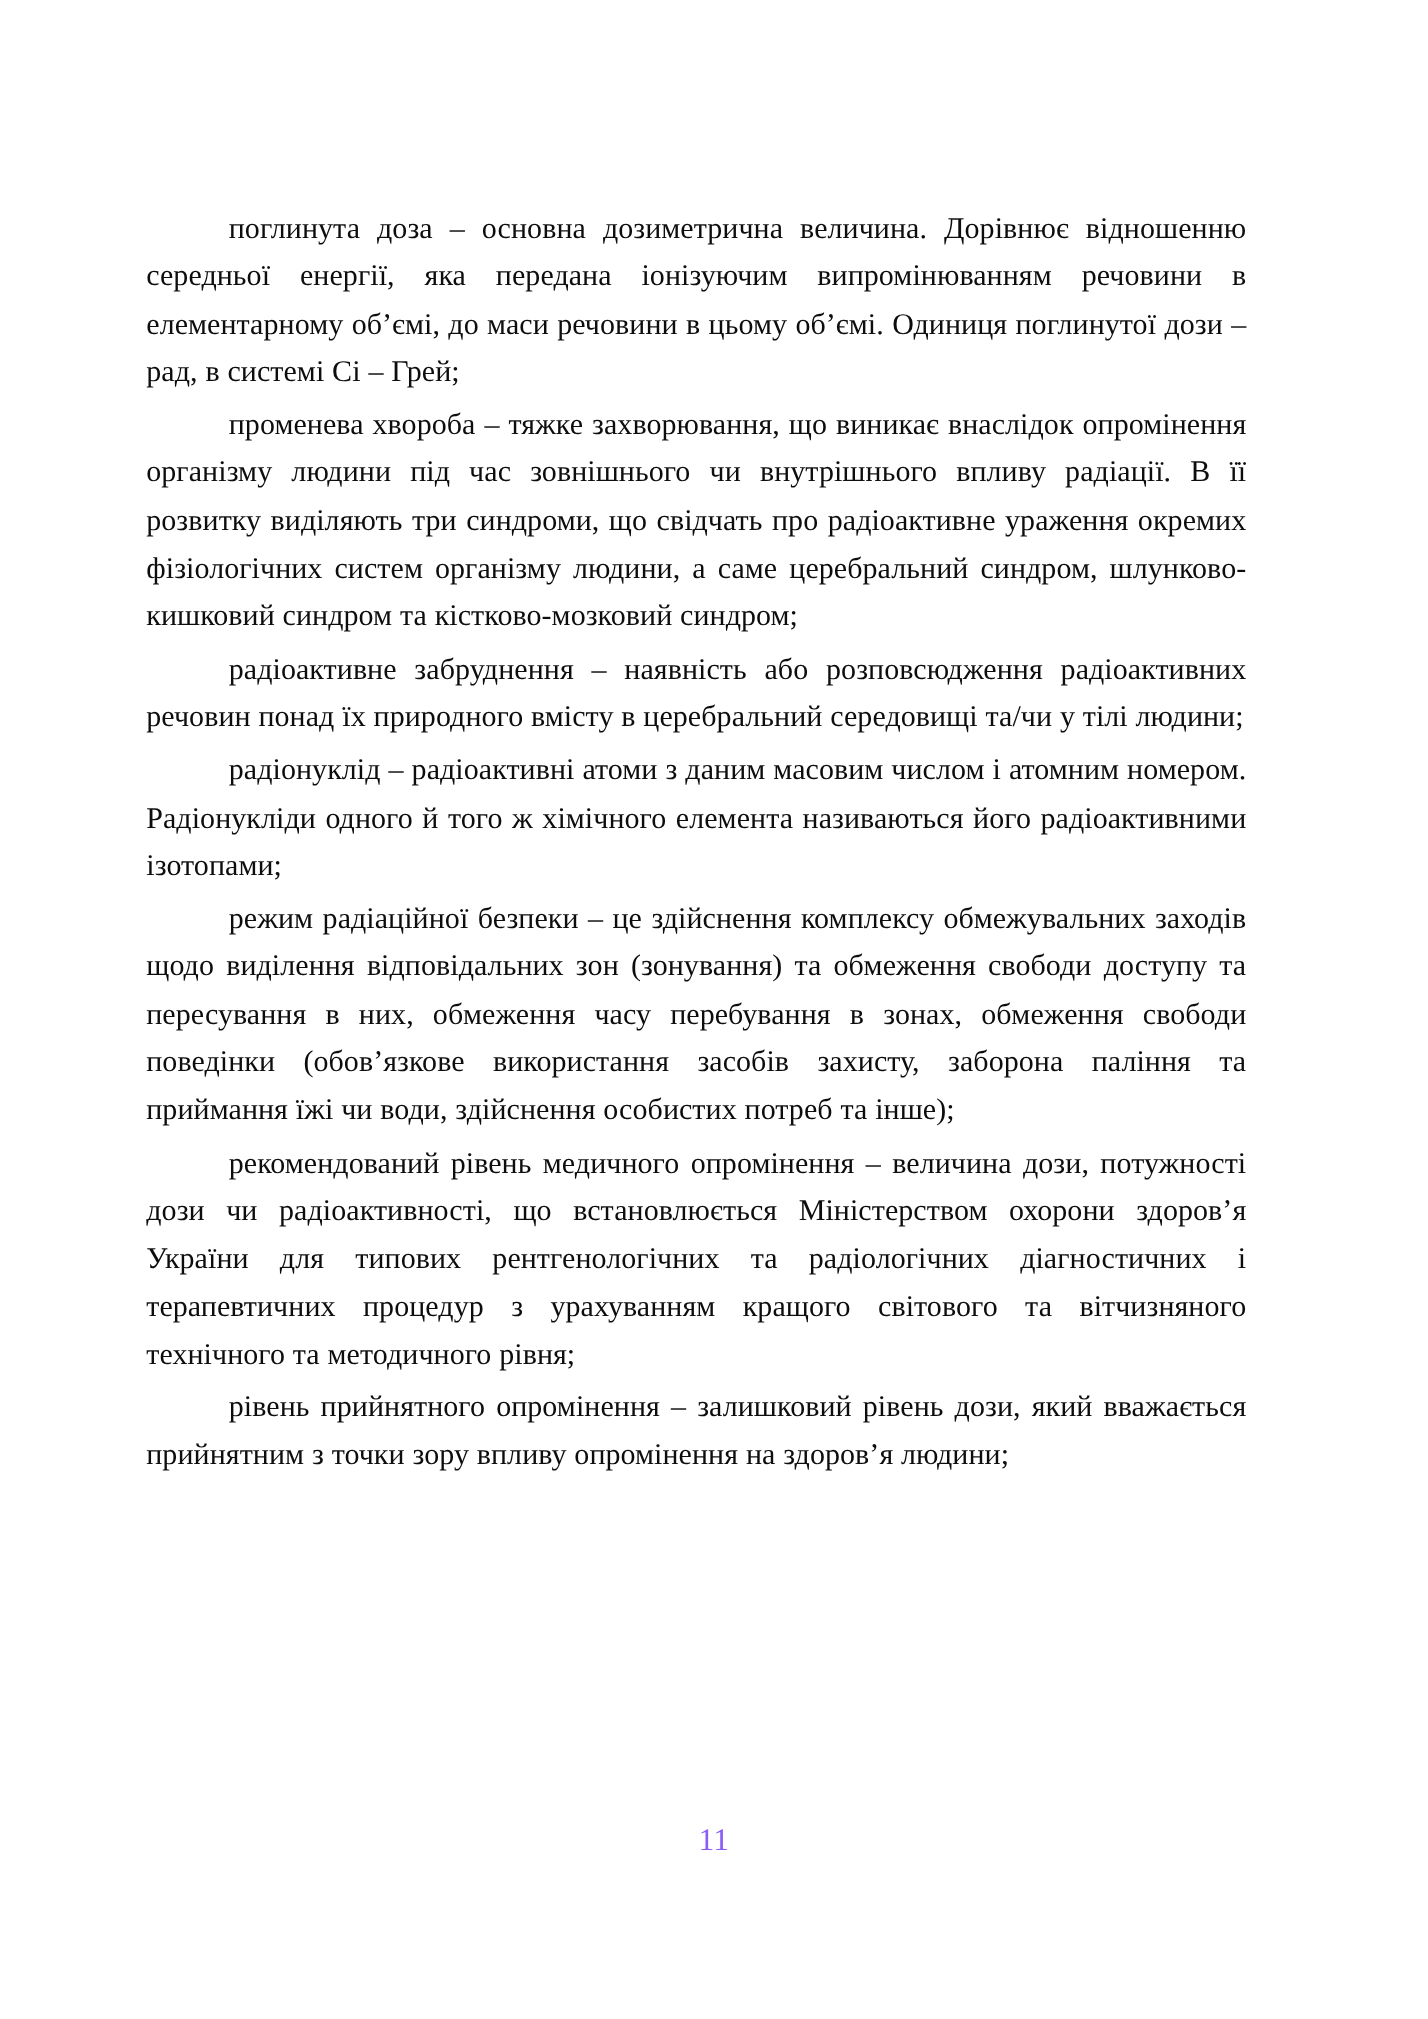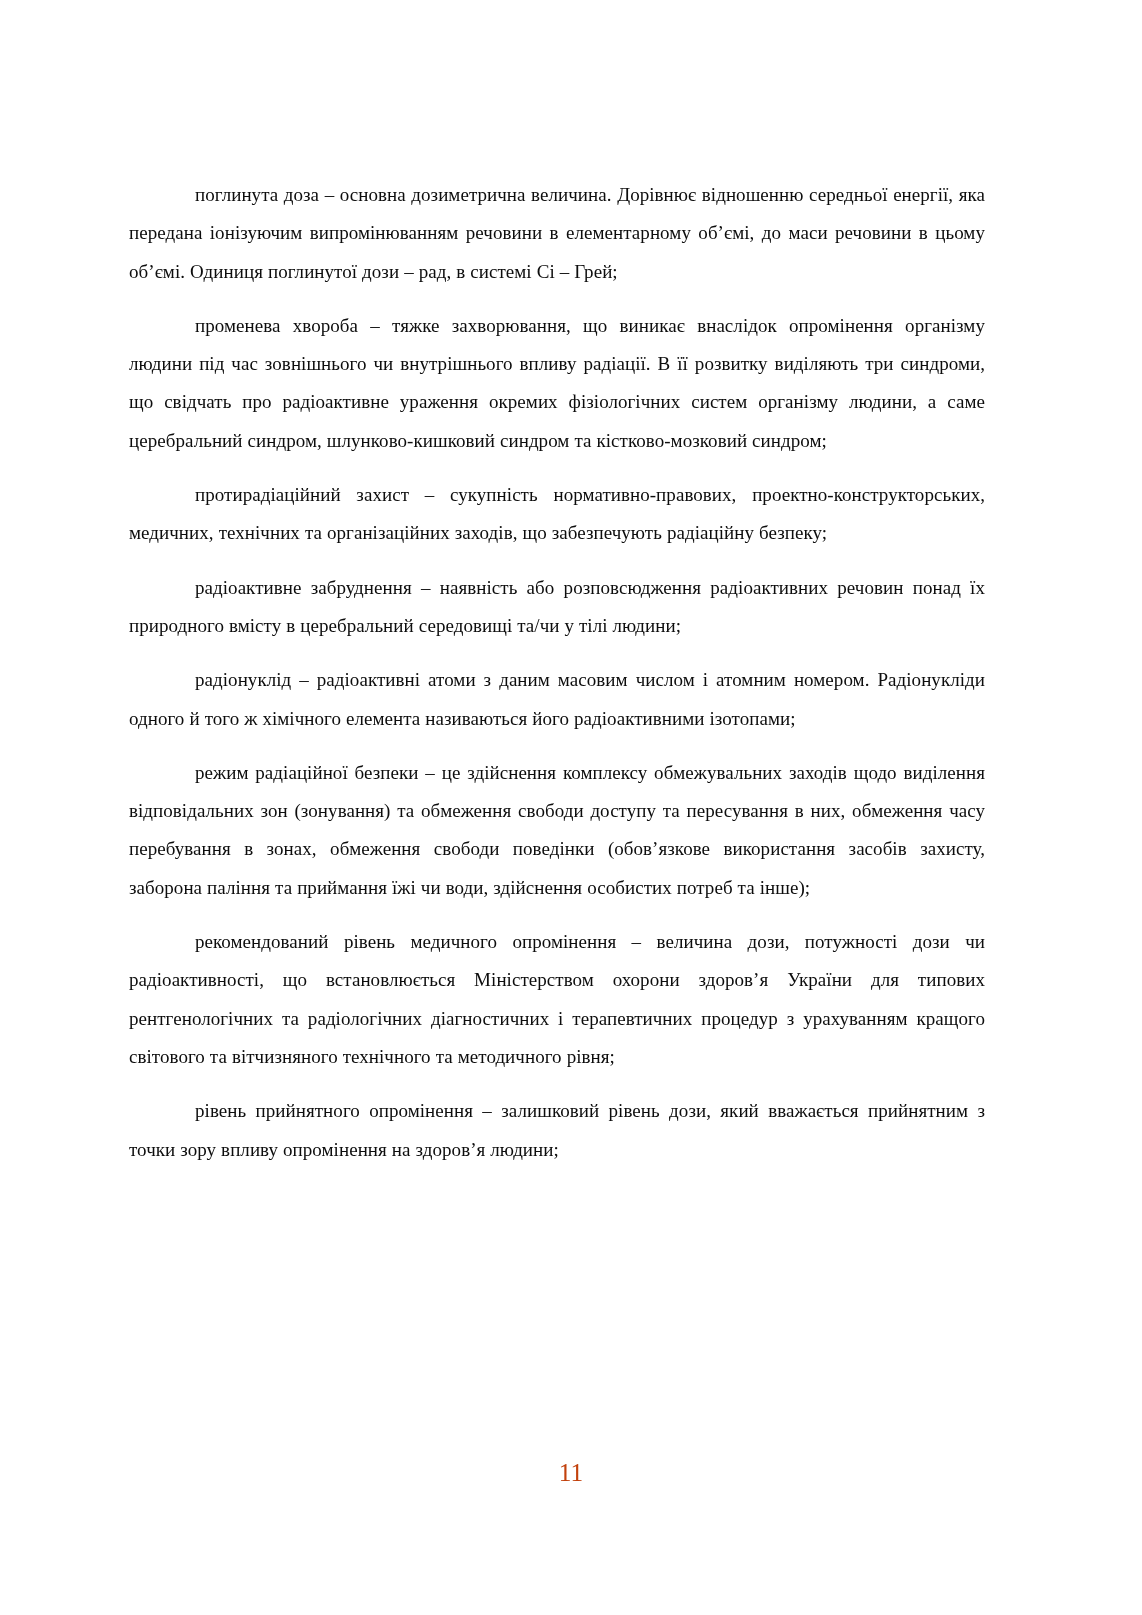--- a/index.html
+++ b/index.html
@@ -23,55 +23,54 @@
     box-sizing: border-box;
     overflow: hidden;
   }
   .text-column {
     position: absolute;
     left: 113px;
     top: 160px;
     width: 888px;
   }
   p.para {
-    margin: 16px;
+    margin: 4px;
     padding: 0;
     text-align: justify;
     text-justify: inter-word;
     text-indent: 66px;
-    font-size: 19px;
+    font-size: 24px;
     line-height: 38.3px;
     letter-spacing: 0.05px;
     word-spacing: 0.2px;
     hyphens: none;
   }
   p.para:last-child {
     text-align: justify;
   }
   .page-number {
     position: absolute;
     left: 0;
     right: 0;
     top: 1458px;
     text-align: center;
     font-size: 25.2px;
     line-height: 30px;
     font-family: "Liberation Serif", "DejaVu Serif", serif;
-    color: #c2410c;
+    color: #8b5cf6;
   }
 </style>
 </head>
 <body>
 
 <div class="page">
 
   <div class="text-column">
     <p class="para">поглинута доза – основна дозиметрична величина. Дорівнює відношенню середньої енергії, яка передана іонізуючим випромінюванням речовини в елементарному об’ємі, до маси речовини в цьому об’ємі. Одиниця поглинутої дози – рад, в системі Сі – Грей;</p>
     <p class="para">променева хвороба – тяжке захворювання, що виникає внаслідок опромінення організму людини під час зовнішнього чи внутрішнього впливу радіації. В її розвитку  виділяють три синдроми, що свідчать про радіоактивне ураження окремих фізіологічних систем організму людини, а саме церебральний синдром, шлунково-кишковий синдром та кістково-мозковий синдром;</p>
-    <p class="para">протирадіаційний захист – сукупність нормативно-правових, проектно-конструкторських, медичних, технічних та організаційних заходів, що забезпечують радіаційну безпеку;</p>
     <p class="para">радіоактивне забруднення – наявність або розповсюдження радіоактивних речовин понад їх природного вмісту в церебральний середовищі та/чи у тілі людини;</p>
     <p class="para">радіонуклід – радіоактивні атоми з даним масовим числом і атомним номером. Радіонукліди одного й того ж хімічного елемента називаються його радіоактивними ізотопами;</p>
     <p class="para">режим радіаційної безпеки – це здійснення комплексу обмежувальних заходів щодо виділення відповідальних зон (зонування) та обмеження свободи доступу та пересування в них, обмеження часу перебування в зонах, обмеження свободи поведінки (обов’язкове використання засобів захисту, заборона паління та приймання їжі чи води, здійснення особистих потреб та інше);</p>
     <p class="para">рекомендований рівень медичного опромінення – величина дози, потужності дози чи радіоактивності, що встановлюється Міністерством охорони здоров’я України для типових рентгенологічних та радіологічних діагностичних і терапевтичних процедур з урахуванням кращого світового та вітчизняного технічного та методичного рівня;</p>
     <p class="para">рівень прийнятного опромінення – залишковий рівень дози, який вважається прийнятним з точки зору впливу опромінення на здоров’я людини;</p>
 
   </div>
 
   <div class="page-number">11</div>
 

